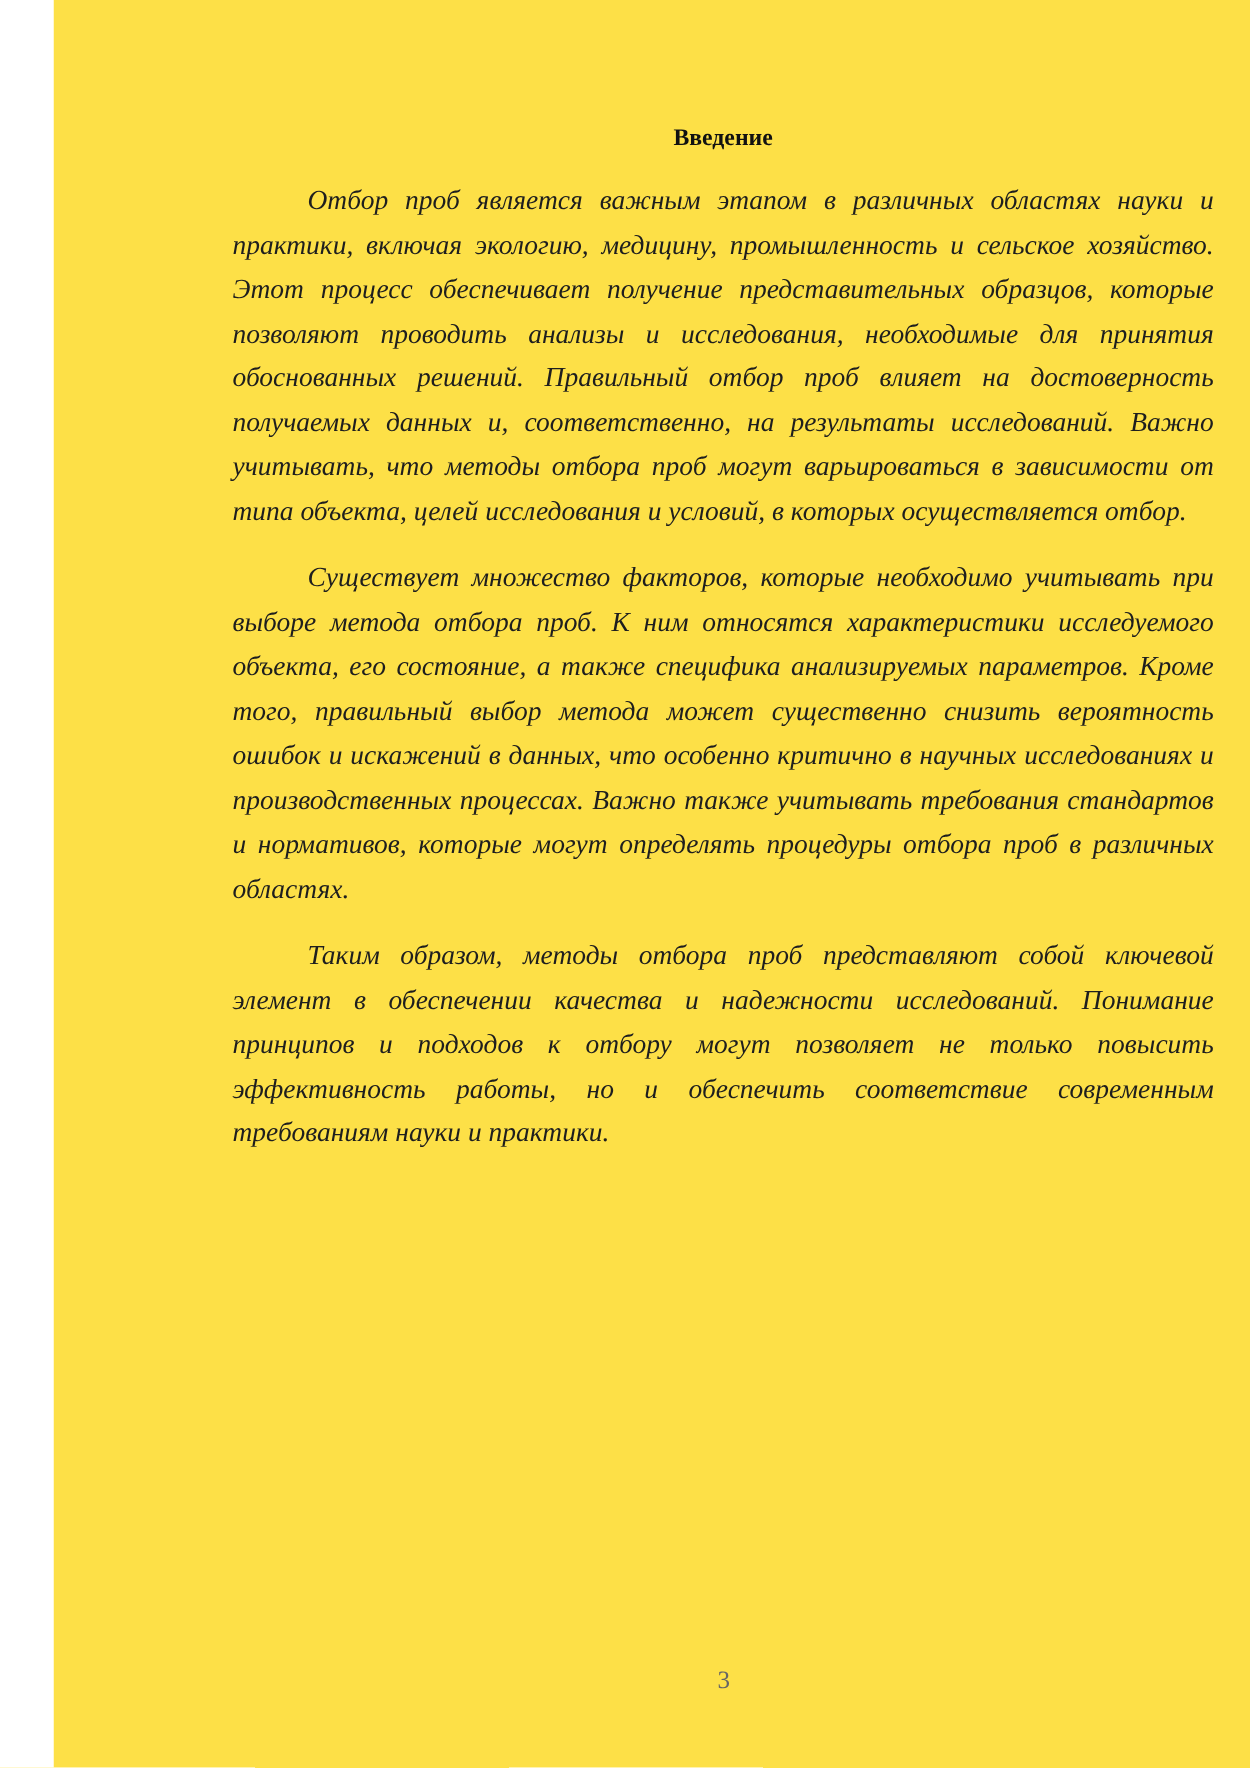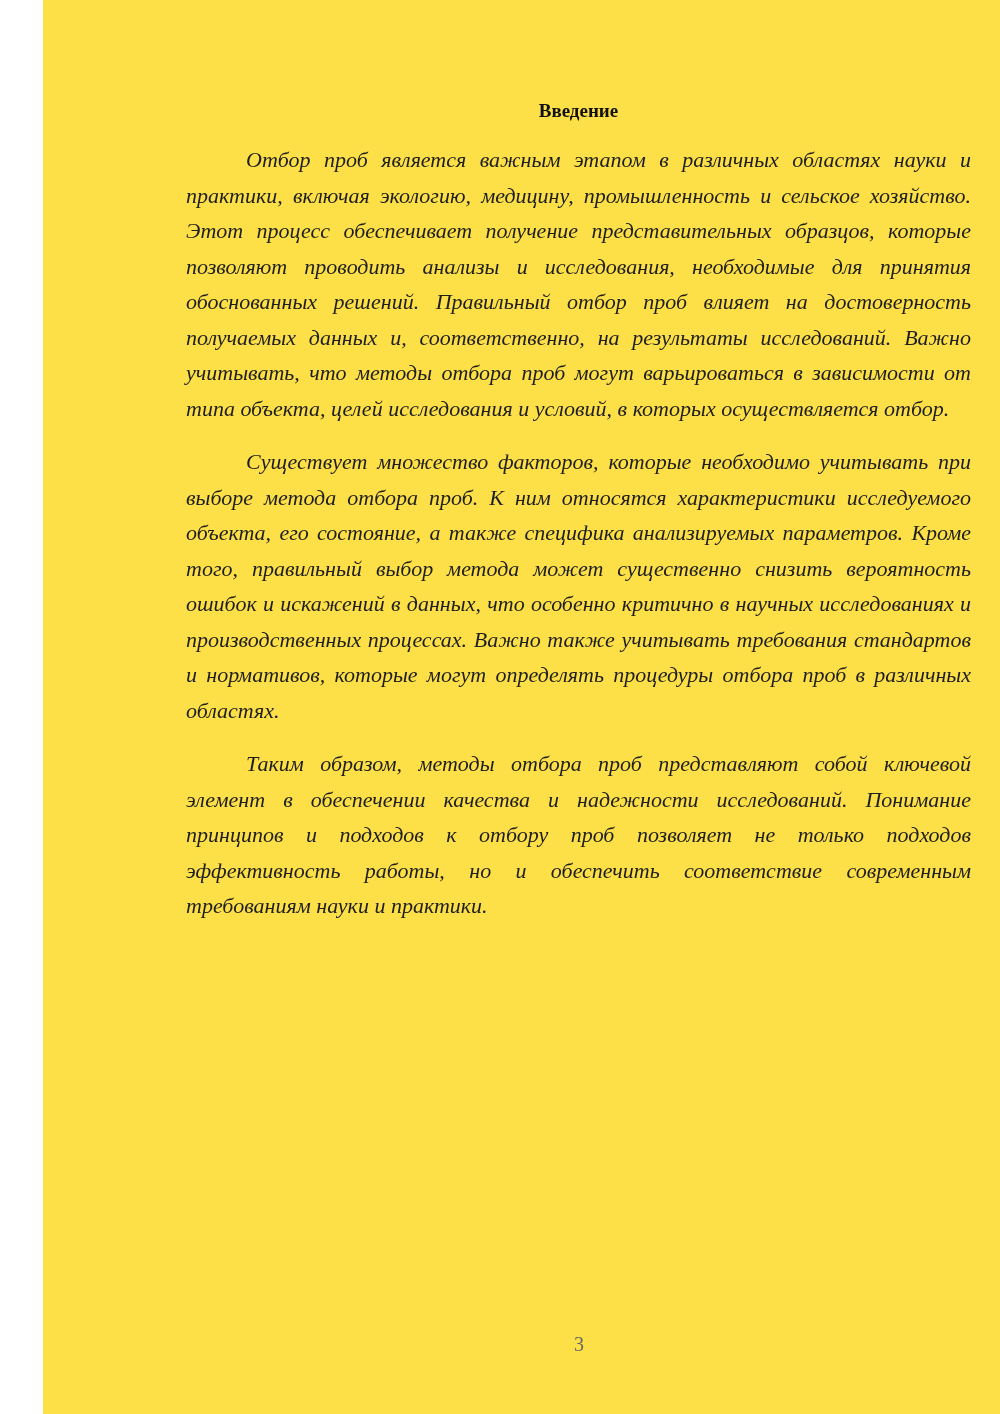--- a/index.html
+++ b/index.html
@@ -31,16 +31,16 @@
   }
 </style>
 </head>
 <body>
 
 <div class="page">
   <div class="title">Введение</div>
   <div class="body">
     <p class="para">Отбор проб является важным этапом в различных областях науки и практики, включая экологию, медицину, промышленность и сельское хозяйство. Этот процесс обеспечивает получение представительных образцов, которые позволяют проводить анализы и исследования, необходимые для принятия обоснованных решений. Правильный отбор проб влияет на достоверность получаемых данных и, соответственно, на результаты исследований. Важно учитывать, что методы отбора проб могут варьироваться в зависимости от типа объекта, целей исследования и условий, в которых осуществляется отбор.</p>
     <p class="para">Существует множество факторов, которые необходимо учитывать при выборе метода отбора проб. К ним относятся характеристики исследуемого объекта, его состояние, а также специфика анализируемых параметров. Кроме того, правильный выбор метода может существенно снизить вероятность ошибок и искажений в данных, что особенно критично в научных исследованиях и производственных процессах. Важно также учитывать требования стандартов и нормативов, которые могут определять процедуры отбора проб в различных областях.</p>
-    <p class="para">Таким образом, методы отбора проб представляют собой ключевой элемент в обеспечении качества и надежности исследований. Понимание принципов и подходов к отбору проб позволяет не только подходов эффективность работы, но и обеспечить соответствие современным требованиям науки и практики.</p>
+    <p class="para">Таким образом, методы отбора проб представляют собой ключевой элемент в обеспечении качества и надежности исследований. Понимание принципов и подходов к отбору могут позволяет не только повысить эффективность работы, но и обеспечить соответствие современным требованиям науки и практики.</p>
   </div>
   <div class="page-number">3</div>
 </div>
 
 </body></html>

